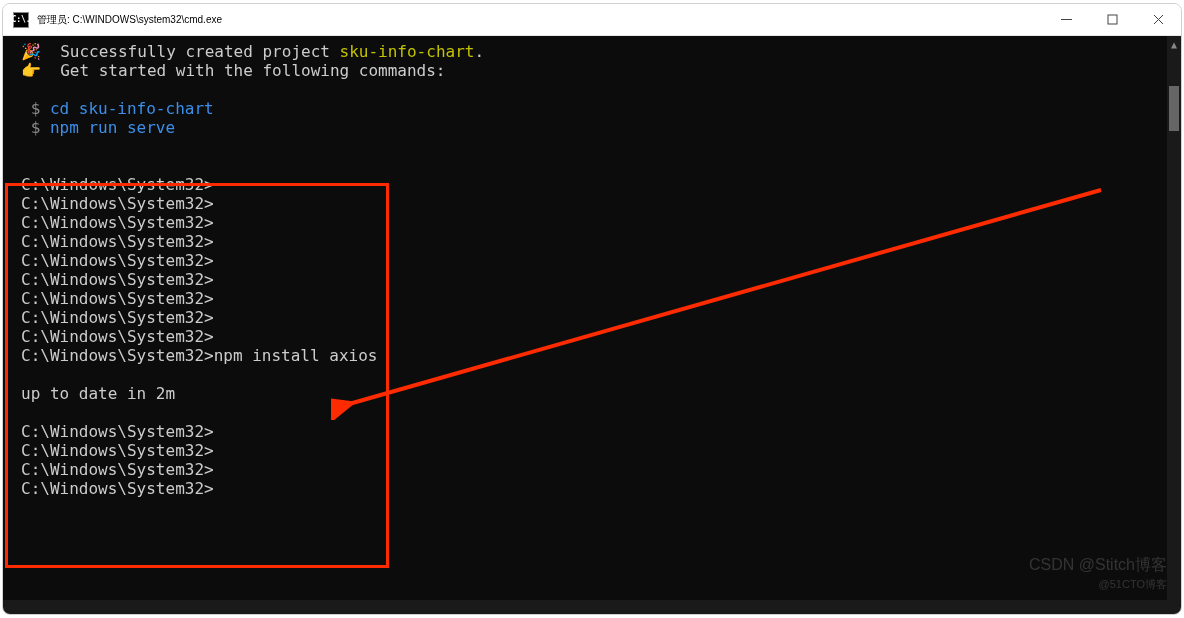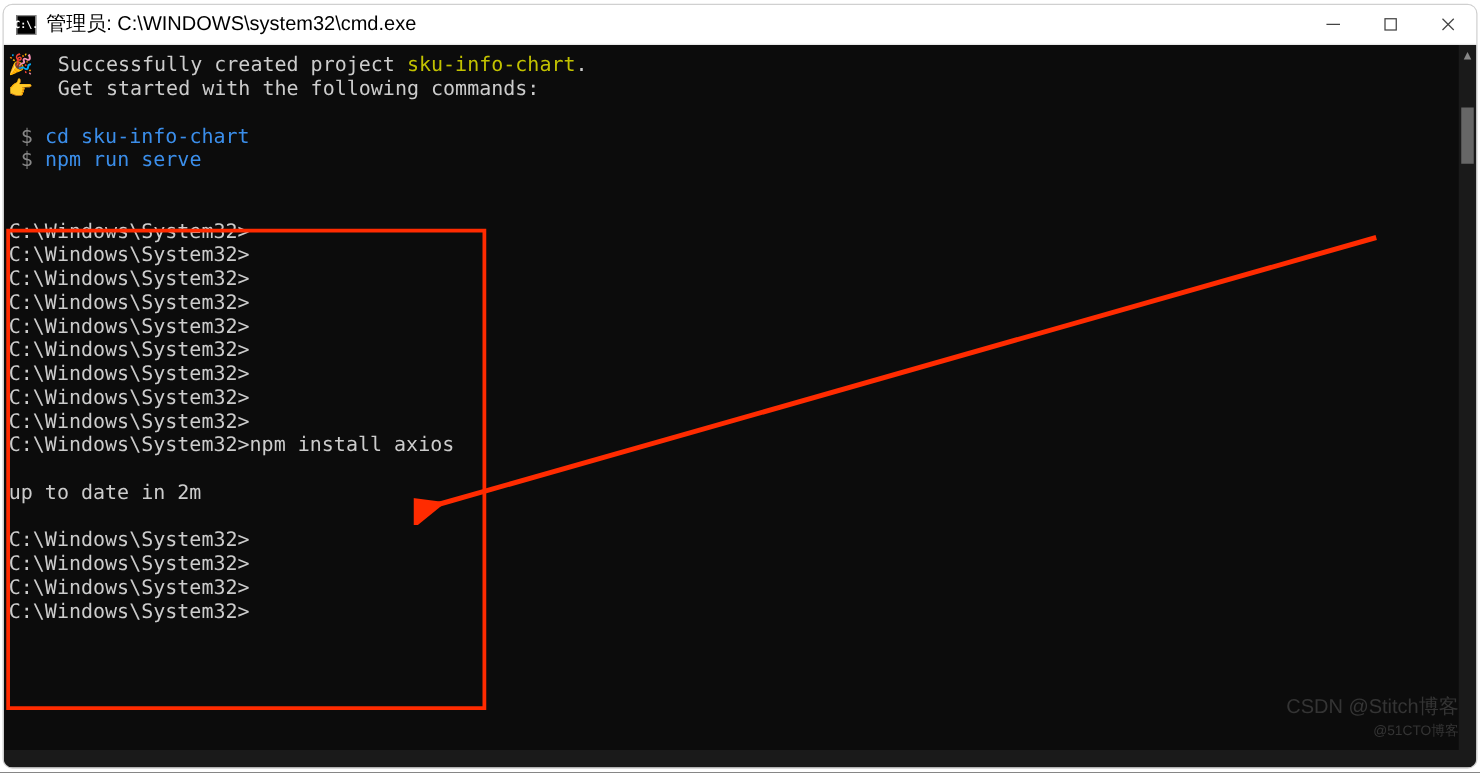--- a/index.html
+++ b/index.html
@@ -35,21 +35,21 @@
       color: #fff;
       font-size: 8px;
       font-weight: bold;
       display: flex;
       align-items: center;
       justify-content: center;
       margin-right: 8px;
       border: 1px solid #888;
     }
     .titlebar-text {
-      font-size: 16px;
+      font-size: 10px;
       color: #000;
       font-family: "Microsoft YaHei", "SimSun", sans-serif;
     }
     .win-controls {
       margin-left: auto;
       display: flex;
       height: 100%;
     }
     .win-btn {
       width: 46px;
@@ -66,20 +66,21 @@
       display: flex;
     }
     .terminal {
       flex: 1;
       padding: 6px 14px 4px 4px;
       font-size: 16px;
       line-height: 19px;
       white-space: pre;
       font-family: "NSimSun","SimSun","Consolas",monospace;
       color: #cccccc;
+      margin-left: 14px;
     }
     .scrollbar {
       width: 14px;
       background: #1a1a1a;
       position: relative;
     }
     .scrollbar-arrow {
       height: 16px;
       display: flex;
       align-items: center;

